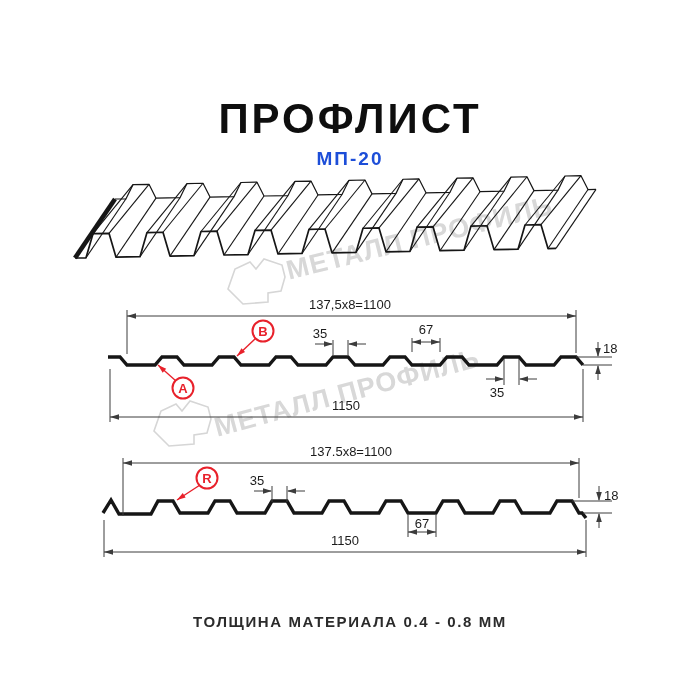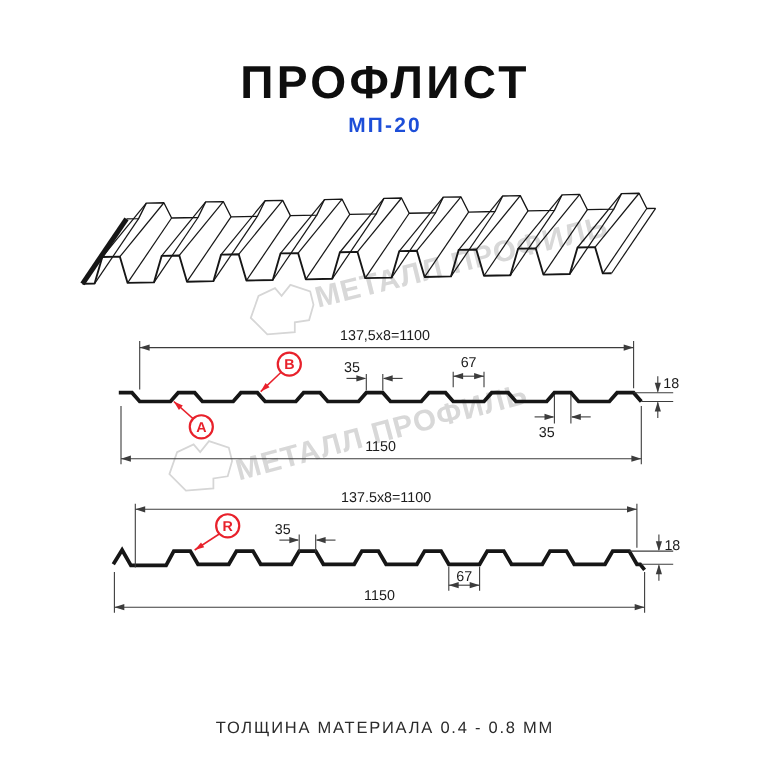--- a/index.html
+++ b/index.html
@@ -1,22 +1,22 @@
 <!DOCTYPE html>
 <html><head>
 <meta charset="utf-8">
 <style>
   html,body{margin:0;padding:0;background:#ffffff;}
   .page{position:relative;width:700px;height:700px;background:#ffffff;overflow:hidden;
         font-family:"Liberation Sans","DejaVu Sans",sans-serif;}
   .hdr{position:absolute;top:52px;left:0;width:700px;text-align:center;}
-  .title{font-size:42px;font-weight:800;letter-spacing:3px;color:#0e0e0e;line-height:1.1;}
+  .title{font-size:42px;font-weight:800;letter-spacing:3px;color:#0e0e0e;line-height:1.1;margin-top:44px;}
   .subtitle{margin-top:6px;font-size:19px;font-weight:600;letter-spacing:2px;color:#1d4ed8;}
   .ftr{position:absolute;top:613px;left:0;width:700px;text-align:center;
-       font-size:15px;font-weight:400;letter-spacing:1.6px;color:#2b2b2b;margin-top:40px;}
+       font-size:15px;font-weight:700;letter-spacing:1.6px;color:#2b2b2b;}
   .wm{position:absolute;z-index:0;}
   .wm .wmtext{position:absolute;white-space:nowrap;font-weight:700;font-size:27px;
       letter-spacing:1px;color:#d8d8d8;transform-origin:left center;}
   .wm svg{position:absolute;}
   #drawing{position:absolute;left:0;top:0;z-index:1;}
   text.dim{font-family:"Liberation Sans","DejaVu Sans",sans-serif;font-size:13px;fill:#1c1c1c;}
   text.marker{font-family:"Liberation Sans","DejaVu Sans",sans-serif;font-size:13px;font-weight:700;}
 </style>
 </head>
 <body>

